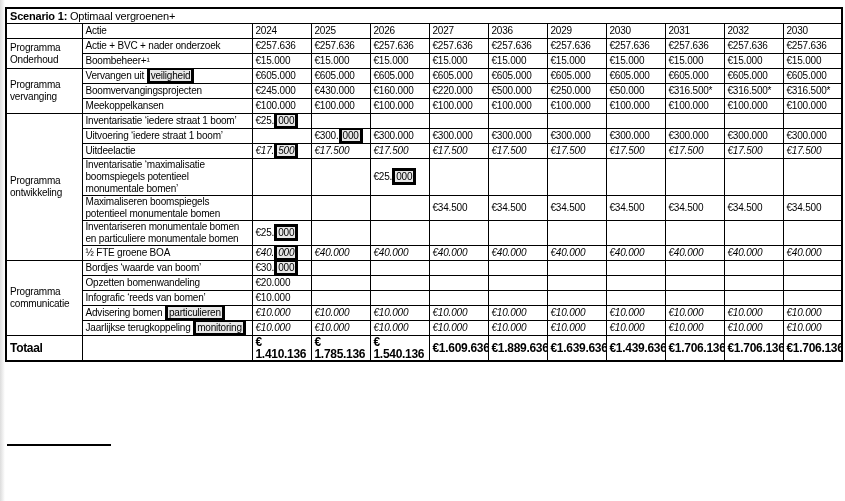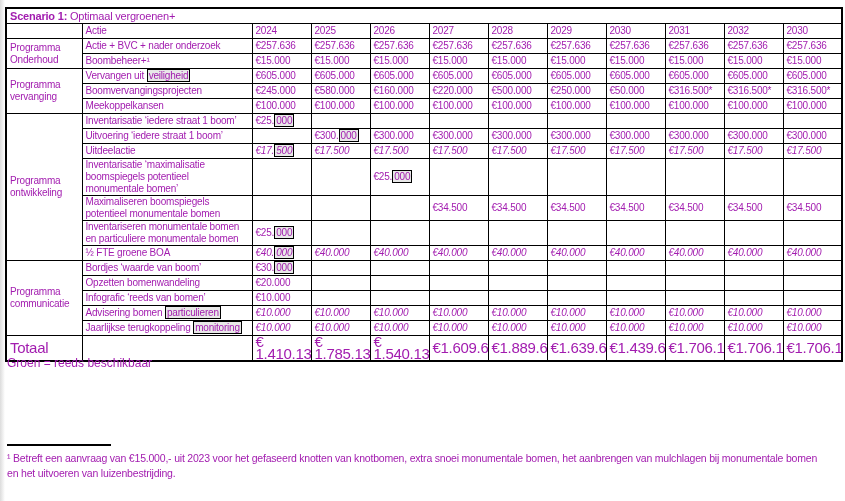--- a/index.html
+++ b/index.html
@@ -1,18 +1,18 @@
 <!DOCTYPE html>
 <html><head>
 <meta charset="utf-8">
 <style>
   html,body{margin:0;padding:0;background:#ffffff;}
   .page{
     position:relative;width:845px;height:501px;background:#ffffff;
-    font-family:"Liberation Sans",sans-serif;color:#a21caf;overflow:hidden;
+    font-family:"Liberation Sans",sans-serif;color:#000000;overflow:hidden;
   }
   .page::before{ 
     content:"";position:absolute;left:0;top:0;bottom:0;width:5px;
     background:linear-gradient(to right,#dcdcdc,rgba(255,255,255,0));
     pointer-events:none;
   }
   table.scenario{
     position:absolute;left:5px;top:7px;width:836px;
     border-collapse:collapse;table-layout:fixed;
     font-size:10px;letter-spacing:-0.2px;
@@ -21,23 +21,23 @@
   table.scenario td{
     border:1px solid #000;padding:0 3px;height:14px;line-height:12px;
     vertical-align:middle;overflow:hidden;background:#fff;
   }
   td.title-cell{background:#d7e6cc;font-size:11px;height:13px;}
   td.title-cell .t-bold{font-weight:bold;}
   td.hdr{font-weight:normal;}
   td.grp-label{vertical-align:top;line-height:13px;}
   td.green{background:#c9dcbd;}
   tr.italic-row td.val{font-style:italic;margin-left:48px;}
-  tr.total-row td{font-weight:normal;font-size:15px;letter-spacing:-0.3px;}
+  tr.total-row td{font-weight:bold;font-size:12px;letter-spacing:-0.3px;}
   .hlbox{
-    background:#e8e8e8;border:1px solid #000000;padding:0 1px;
+    background:#e8e8e8;border:3px solid #000000;padding:0 1px;
   }
   .legend{
     position:absolute;left:7px;top:356px;font-size:12px;
   }
   .footnote-sep{
     position:absolute;left:7px;top:444px;width:104px;height:0;
     border-top:2px solid #000;
   }
   .footnote{
     position:absolute;left:7px;top:451px;width:824px;
@@ -68,21 +68,21 @@
         <tr>
           <td colspan="12" class="title-cell"><span class="t-bold">Scenario 1:</span><span> Optimaal vergroenen+</span></td>
         </tr>
         <tr>
           <td></td>
           <td class="hdr">Actie</td>
           <td class="hdr">2024</td>
           <td class="hdr">2025</td>
           <td class="hdr">2026</td>
           <td class="hdr">2027</td>
-          <td class="hdr">2028</td>
+          <td class="hdr">2036</td>
           <td class="hdr">2029</td>
           <td class="hdr">2030</td>
           <td class="hdr">2031</td>
           <td class="hdr">2032</td>
           <td class="hdr">2030</td>
         </tr>
         <tr>
           <td class="grp-label" rowspan="2">Programma Onderhoud</td>
           <td>Actie + BVC + nader onderzoek</td>
           <td class="val green">€257.636</td>
@@ -119,21 +119,21 @@
           <td class="val">€605.000</td>
           <td class="val">€605.000</td>
           <td class="val">€605.000</td>
           <td class="val">€605.000</td>
           <td class="val">€605.000</td>
           <td class="val">€605.000</td>
         </tr>
         <tr>
           <td>Boomvervangingsprojecten</td>
           <td class="val">€245.000</td>
-          <td class="val">€580.000</td>
+          <td class="val">€430.000</td>
           <td class="val">€160.000</td>
           <td class="val">€220.000</td>
           <td class="val">€500.000</td>
           <td class="val">€250.000</td>
           <td class="val">€50.000</td>
           <td class="val">€316.500*</td>
           <td class="val">€316.500*</td>
           <td class="val">€316.500*</td>
         </tr>
         <tr>
@@ -317,19 +317,17 @@
           <td>€1.889.636</td>
           <td>€1.639.636</td>
           <td>€1.439.636</td>
           <td>€1.706.136</td>
           <td>€1.706.136</td>
           <td>€1.706.136</td>
         </tr>
       </tbody>
   </table>
 
-  <div class="legend">Groen = reeds beschikbaar</div>
 
   <div class="footnote-sep"></div>
 
-  <div class="footnote">¹ Betreft een aanvraag van €15.000,- uit 2023 voor het gefaseerd knotten van knotbomen, extra snoei monumentale bomen, het aanbrengen van mulchlagen bij monumentale bomen en het uitvoeren van luizenbestrijding.</div>
 
 </div>
 
 </body></html>

